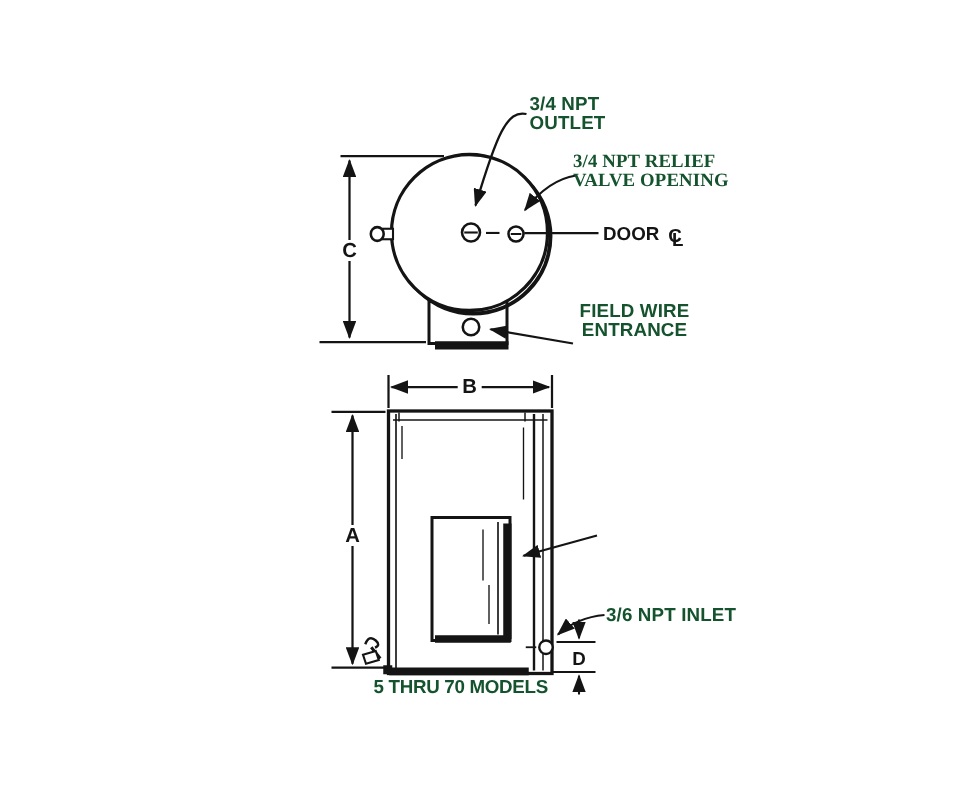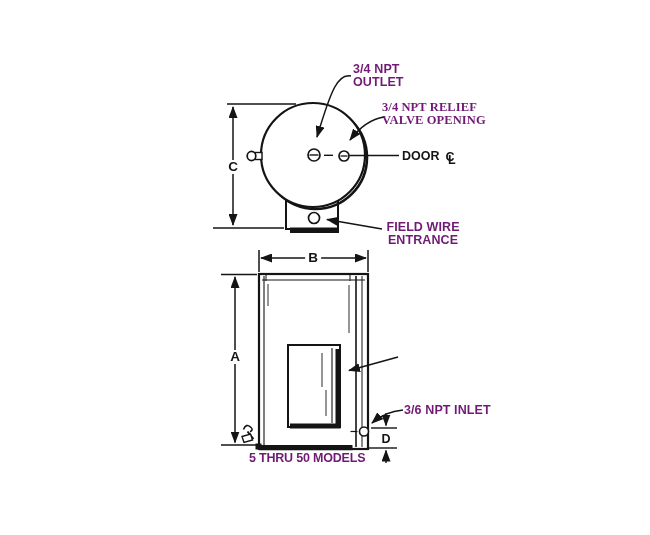--- a/index.html
+++ b/index.html
@@ -1,20 +1,20 @@
 <!DOCTYPE html>
 <html><head>
 <meta charset="utf-8">
 <style>
   html,body{margin:0;padding:0;background:#ffffff;}
   .stage{position:relative;width:650px;height:535px;background:#ffffff;overflow:hidden;
          font-family:"Liberation Sans",sans-serif;}
   .stage svg{position:absolute;left:0;top:0;}
   .lbl{position:absolute;font-weight:bold;font-size:12.5px;line-height:12.5px;
-       color:#701a75;white-space:pre-line;letter-spacing:0.1px;}
+       color:#14532d;white-space:pre-line;letter-spacing:0.1px;}
   .ctr{text-align:center;}
   .dim{position:absolute;font-weight:bold;font-size:13.5px;line-height:14px;color:#141414;
        background:#ffffff;padding:0 3px;transform:translate(-50%,-50%);}
   .inlet-row{position:absolute;font-weight:bold;font-size:12.5px;color:#141414;}
   .cl-wrap{display:inline-block;margin-left:6px;position:relative;top:1px;}
   .cl-l{display:inline-block;margin-left:-0.52em;position:relative;top:3px;}
 </style>
 </head>
 <body>
 
@@ -127,26 +127,26 @@
   <div class="lbl" style="left:353px;top:63px;">3/4 NPT
 OUTLET</div>
 
   <div class="lbl" style="left:382px;top:101px;font-family:Liberation Serif, serif;">3/4 NPT RELIEF
 VALVE OPENING</div>
 
   <div class="inlet-row" style="left:402px;top:149px;">
     <span>DOOR</span><span class="cl-wrap"><span>C</span><span class="cl-l">L</span></span>
   </div>
 
-  <div class="lbl ctr" style="left:382px;top:221px;width:82px;">FIELD WIRE
+  <div class="lbl ctr" style="left:382px;top:201px;width:82px;">FIELD WIRE
 ENTRANCE</div>
 
 
   <div class="lbl" style="left:404px;top:404px;">3/6 NPT INLET</div>
 
-  <div class="lbl" style="left:249px;top:452px;letter-spacing:-0.2px;">5 THRU 50 MODELS</div>
+  <div class="lbl" style="left:249px;top:452px;letter-spacing:-0.2px;">5 THRU 70 MODELS</div>
 
   <div class="dim" style="left:233px;top:167px;">C</div>
   <div class="dim" style="left:235px;top:357px;">A</div>
   <div class="dim" style="left:313px;top:258px;">B</div>
   <div class="dim" style="left:386px;top:439px;padding:0 2px;font-size:12.5px;">D</div>
 
 </div>
 
 </body></html>

